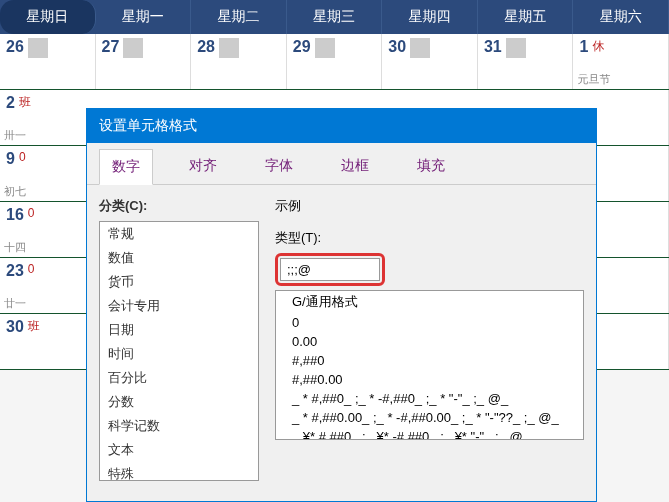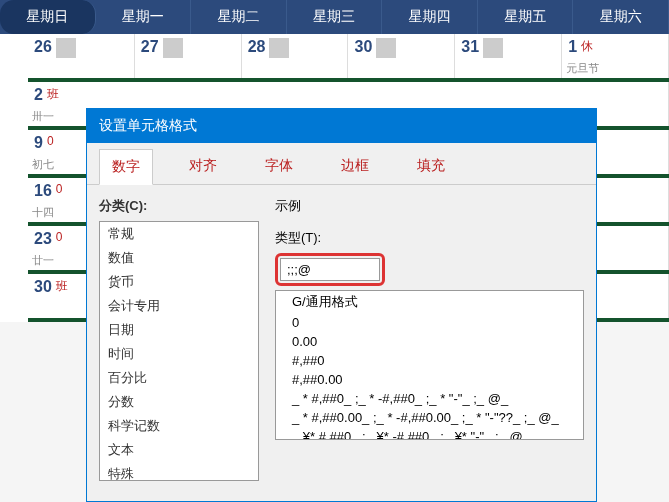--- a/index.html
+++ b/index.html
@@ -3,31 +3,31 @@
 <meta charset="utf-8">
 <style>
   * { box-sizing: border-box; margin: 0; padding: 0; }
   body { font-family: "Microsoft YaHei", Arial, sans-serif; font-size: 13px; background: #f5f5f5; width: 669px; height: 502px; overflow: hidden; position: relative; }
   
   .calendar { background: #fff; }
   .cal-header { display: flex; background: #2c4a7c; color: #fff; }
   .cal-header .day-hdr { flex: 1; text-align: center; padding: 8px 4px; font-size: 14px; border-right: 1px solid #3a5a8c; }
   .cal-header .day-hdr:first-child { background: #1a3560; border-radius: 14px; }
   
-  .cal-row { display: flex; height: 48px; border-bottom: 4px solid #14532d; margin-left: 28px; }
+  .cal-row { display: flex; height: 56px; border-bottom: 1px solid #14532d; }
   .cal-cell { flex: 1; border-right: 1px solid #ddd; position: relative; padding: 4px 6px; font-size: 16px; color: #2c4a7c; font-weight: bold; display: flex; gap: 4px; }
   .cal-cell .num { display: inline-block; }
   .cal-cell .box { width: 20px; height: 20px; background: #ccc; display: inline-block; }
   .cal-cell .tag-red { color: #b22; font-size: 12px; font-weight: normal; }
   .cal-cell .sub { position: absolute; left: 4px; bottom: 2px; font-size: 11px; color: #888; font-weight: normal; }
   
   .dialog { position: absolute; left: 86px; top: 108px; width: 511px; height: 394px; background: #f0f0f0; border: 1px solid #0078d4; }
   .dlg-title { background: #0078d4; color: #fff; padding: 8px 12px; font-size: 14px; }
   .tabs { display: flex; background: #f0f0f0; padding: 6px 12px 0; gap: 24px; border-bottom: 1px solid #ccc; }
-  .tab { padding: 8px 12px; font-size: 14px; color: #b91c1c; cursor: pointer; }
+  .tab { padding: 8px 12px; font-size: 14px; color: #701a75; cursor: pointer; }
   .tab.active { background: #fff; border: 1px solid #ccc; border-bottom: 1px solid #fff; margin-bottom: -1px; }
   
   .dlg-body { display: flex; padding: 12px; gap: 16px; }
   .left-panel { width: 160px; }
   .label-nou { font-size: 13px; color: #333; margin-bottom: 6px; font-weight: bold; }
   .listbox { border: 1px solid #999; background: #fff; height: 260px; overflow: hidden; }
   .listbox .item { padding: 3px 8px; font-size: 13px; color: #333; }
   
   .right-panel { flex: 1; }
   .example { margin-bottom: 14px; font-size: 13px; }
@@ -55,20 +55,24 @@
     <div class="cal-cell">
         <span class="num">26</span>
         <span class="box"></span>
       </div>
     <div class="cal-cell">
         <span class="num">27</span>
         <span class="box"></span>
       </div>
     <div class="cal-cell">
         <span class="num">28</span>
+        <span class="box"></span>
+      </div>
+    <div class="cal-cell">
+        <span class="num">29</span>
         <span class="box"></span>
       </div>
     <div class="cal-cell">
         <span class="num">30</span>
         <span class="box"></span>
       </div>
     <div class="cal-cell">
         <span class="num">31</span>
         <span class="box"></span>
       </div>

